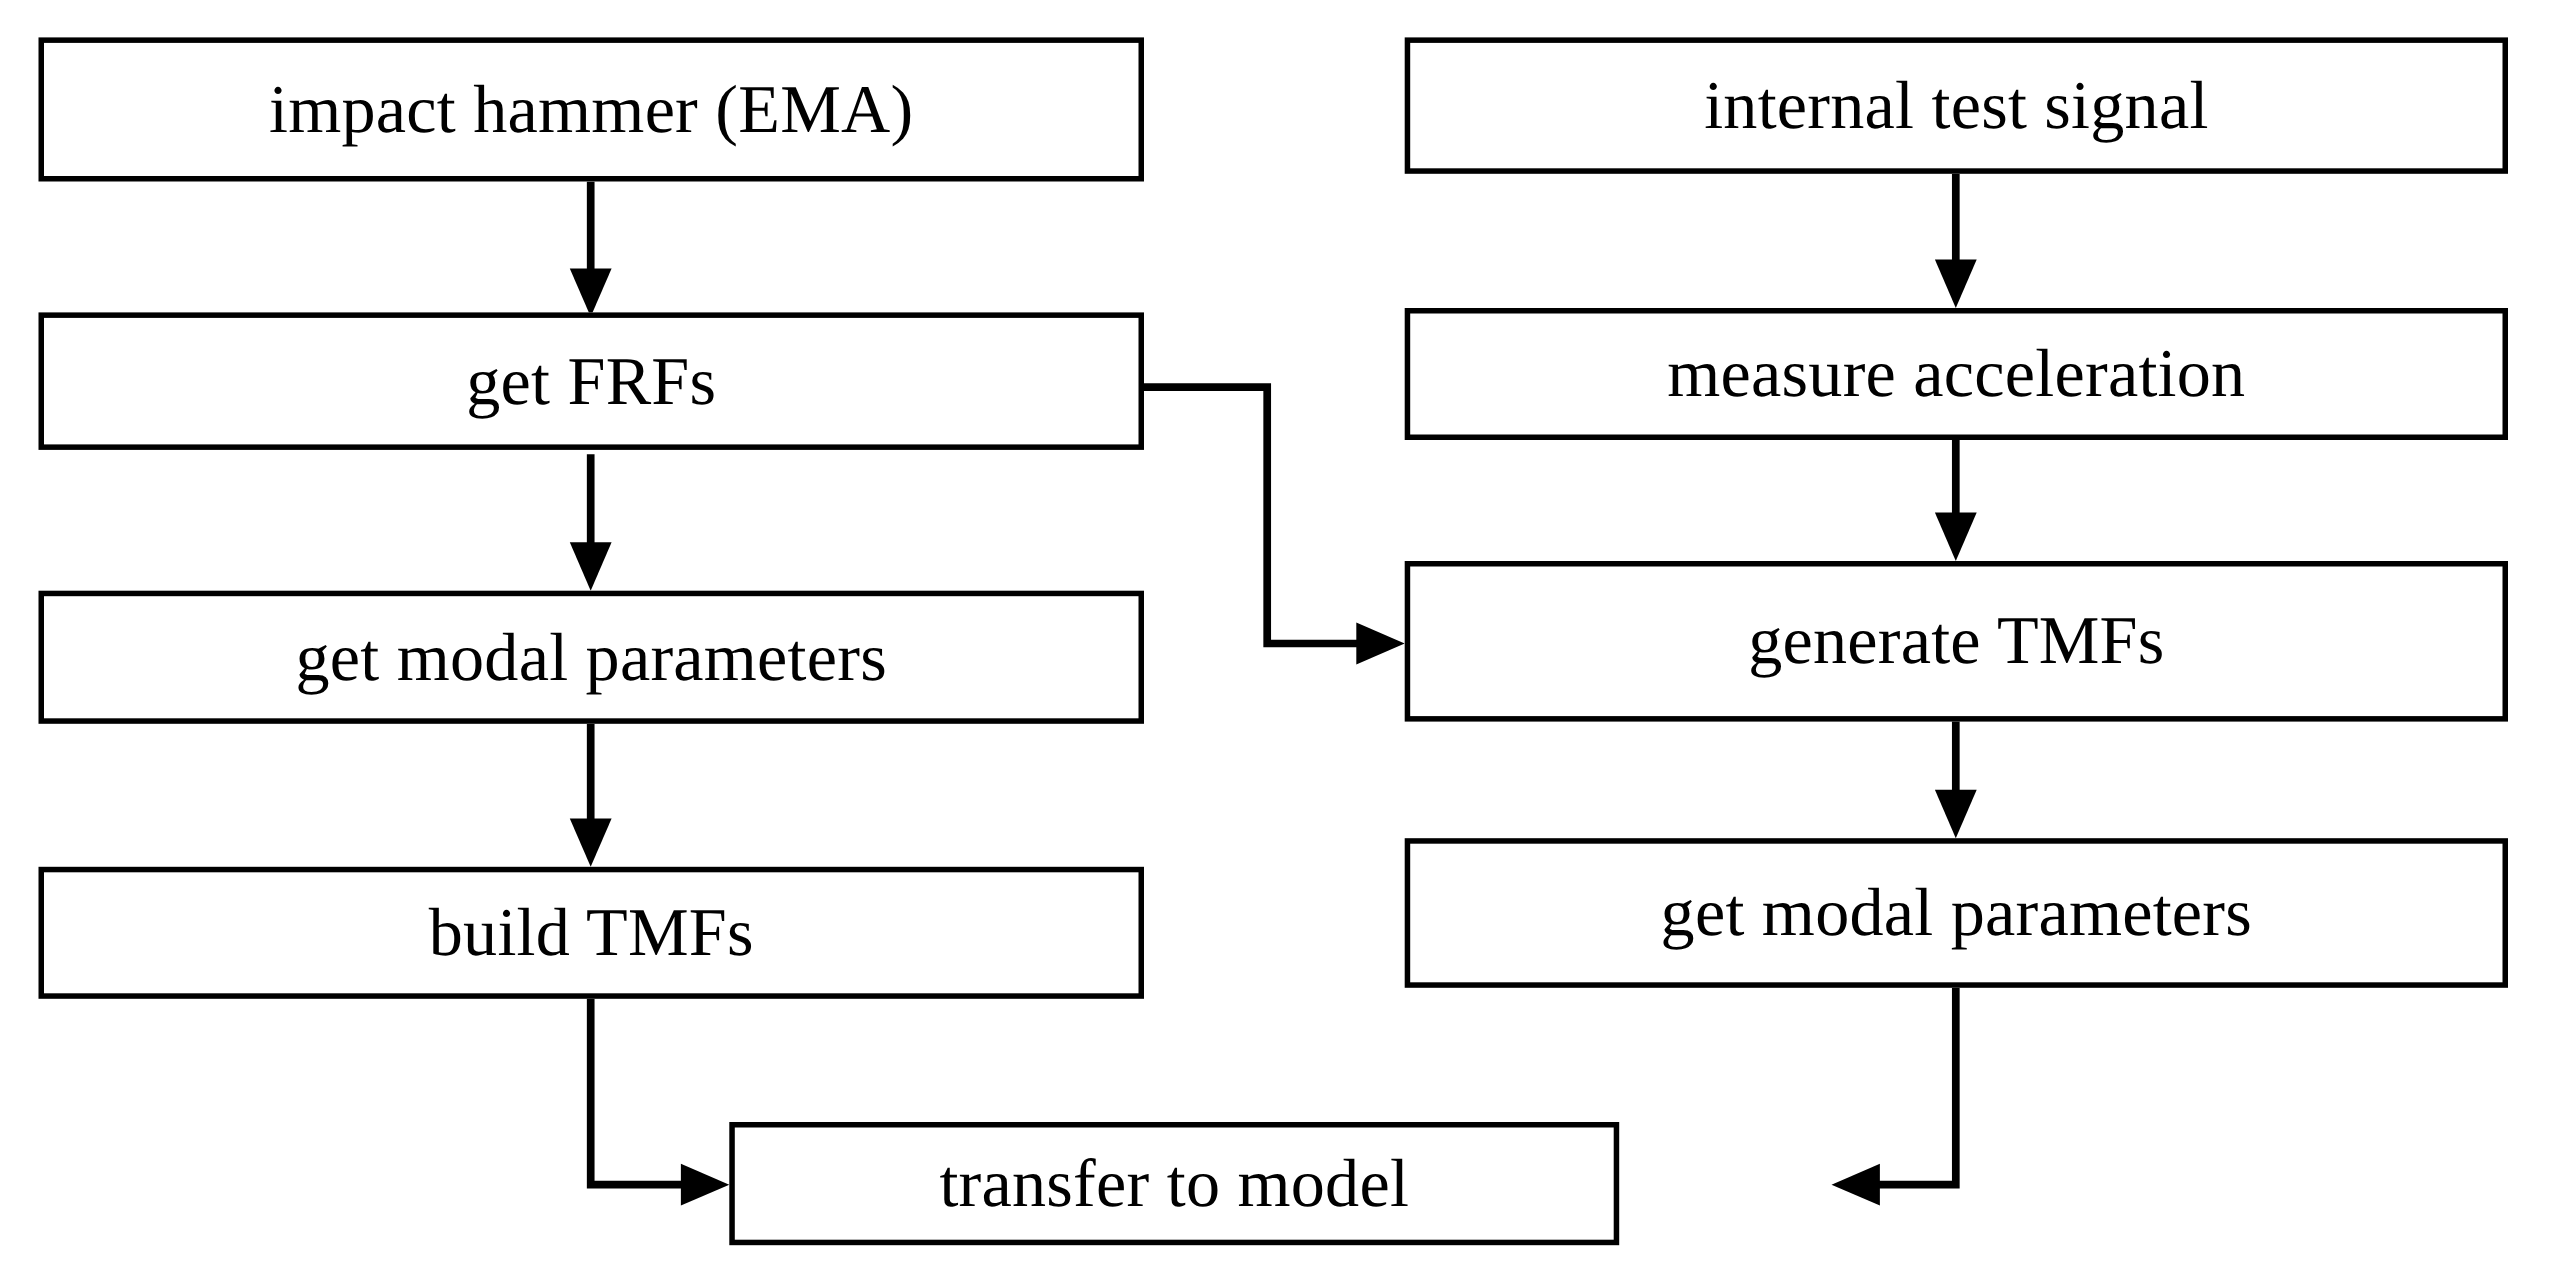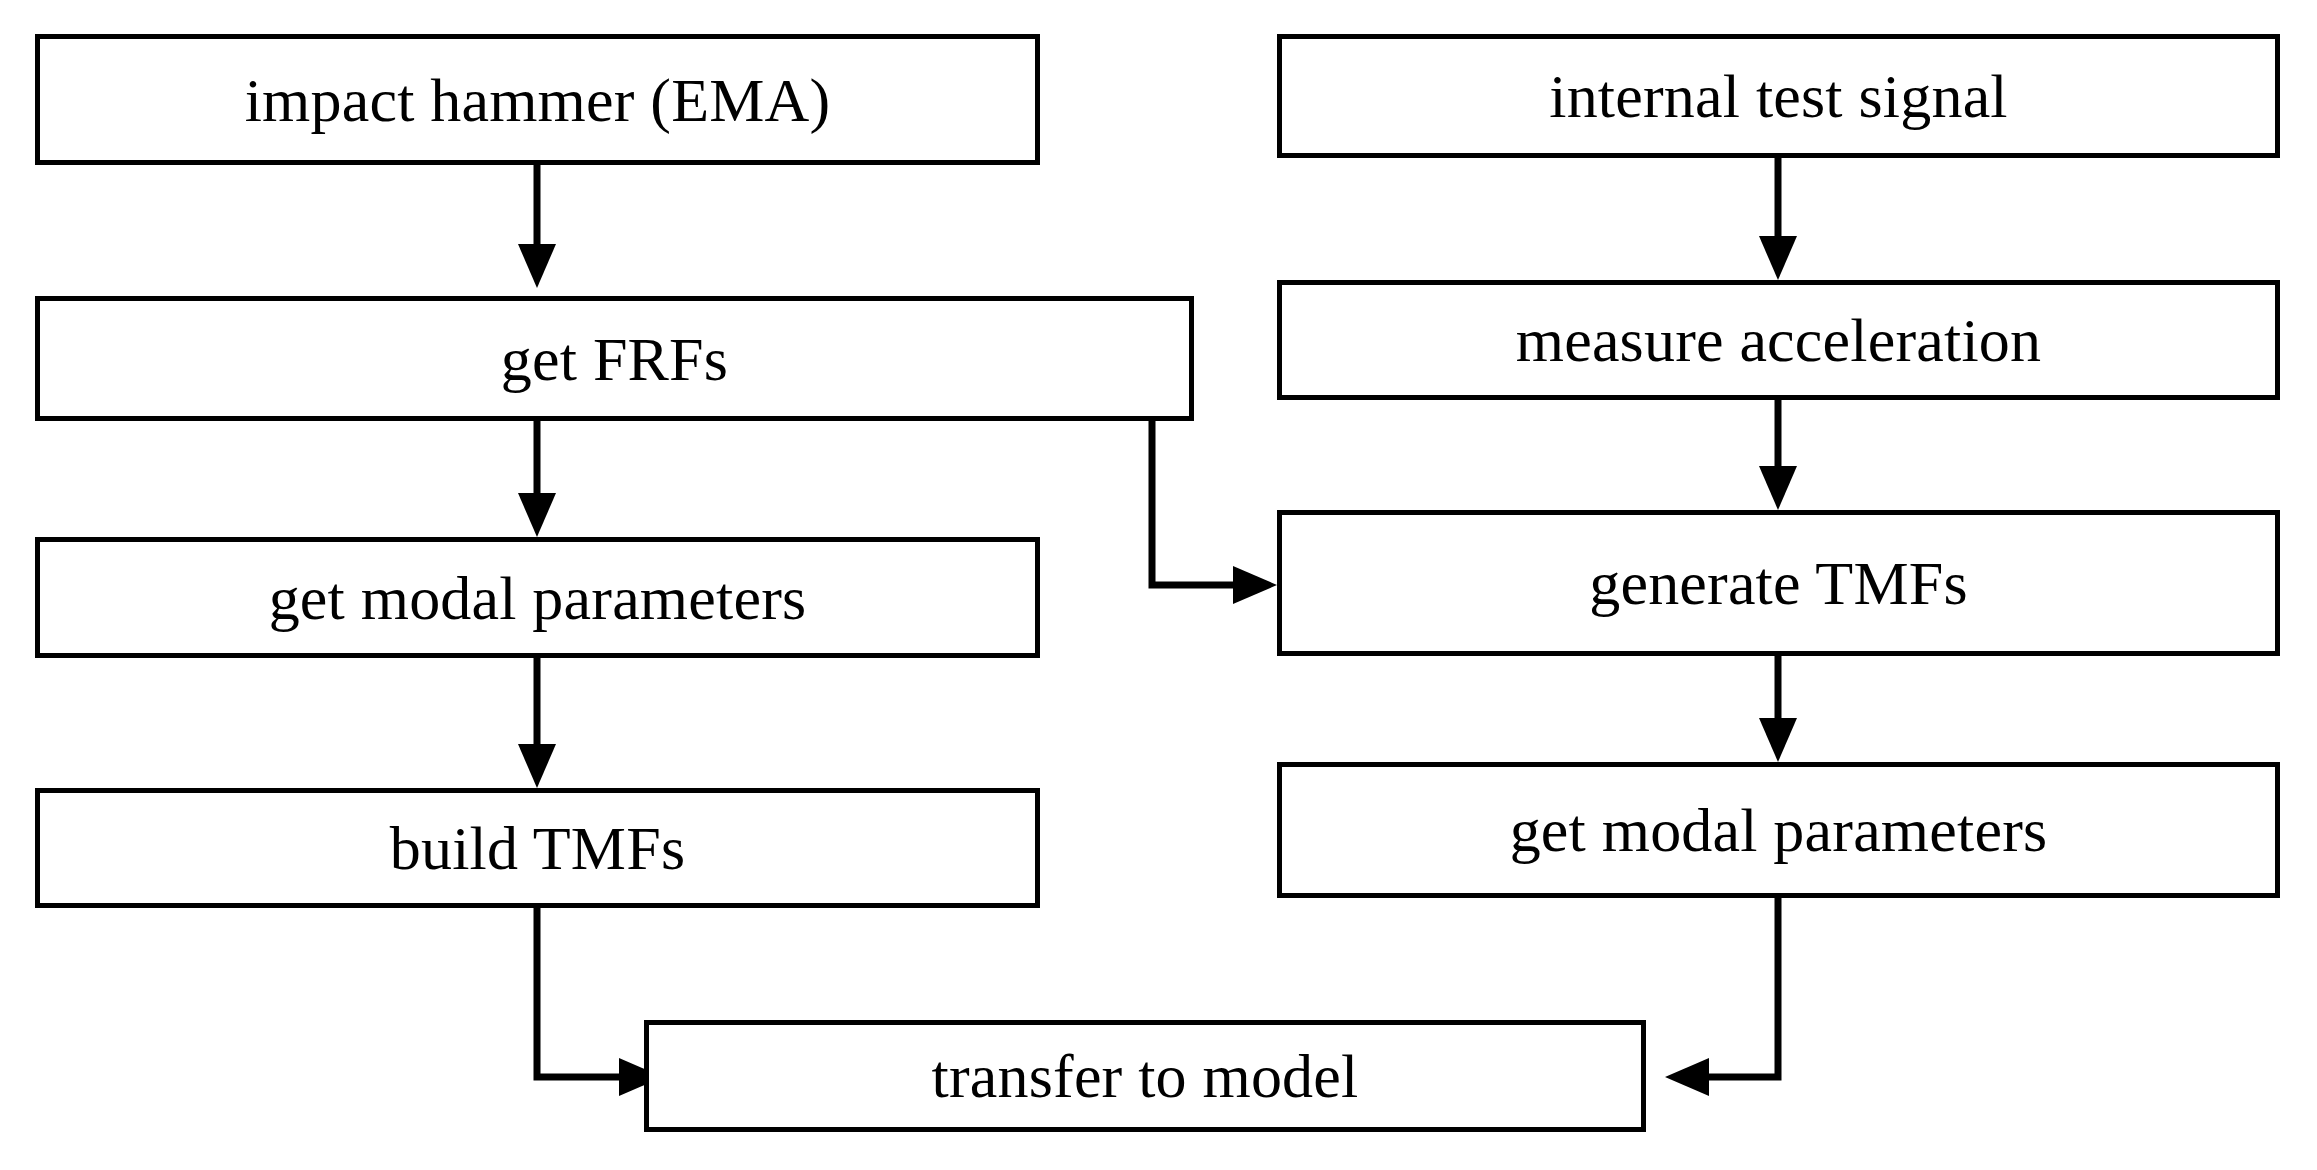--- a/index.html
+++ b/index.html
@@ -97,21 +97,21 @@
     <g>
       <path d="M 1778 898 L 1778 1077 L 1689 1077" stroke-width="7" stroke-linejoin="miter"></path>
       <polygon class="arrowhead" points="1665,1077 1709,1058 1709,1096"></polygon>
     </g>
   </svg>
 
   <div class="node" style="left:35px; top:34px; width:1005px; height:131px;">
     <span class="node-label">impact hammer (EMA)</span>
   </div>
 
-  <div class="node" style="left:35px; top:296px; width:1159px; height:125px;text-align:right;">
+  <div class="node" style="left:35px; top:284px; width:1005px; height:125px;text-align:right;">
     <span class="node-label">get FRFs</span>
   </div>
 
   <div class="node" style="left:35px; top:537px; width:1005px; height:121px;">
     <span class="node-label">get modal parameters</span>
   </div>
 
   <div class="node" style="left:35px; top:788px; width:1005px; height:120px;text-align:center;">
     <span class="node-label">build TMFs</span>
   </div>
@@ -125,17 +125,17 @@
   </div>
 
   <div class="node" style="left:1277px; top:510px; width:1003px; height:146px;">
     <span class="node-label">generate TMFs</span>
   </div>
 
   <div class="node" style="left:1277px; top:762px; width:1003px; height:136px;">
     <span class="node-label">get modal parameters</span>
   </div>
 
-  <div class="node" style="left:644px; top:1020px; width:1002px; height:112px;">
+  <div class="node" style="left:663px; top:1020px; width:809px; height:112px;">
     <span class="node-label">transfer to model</span>
   </div>
 
 </div>
 
 </body></html>

